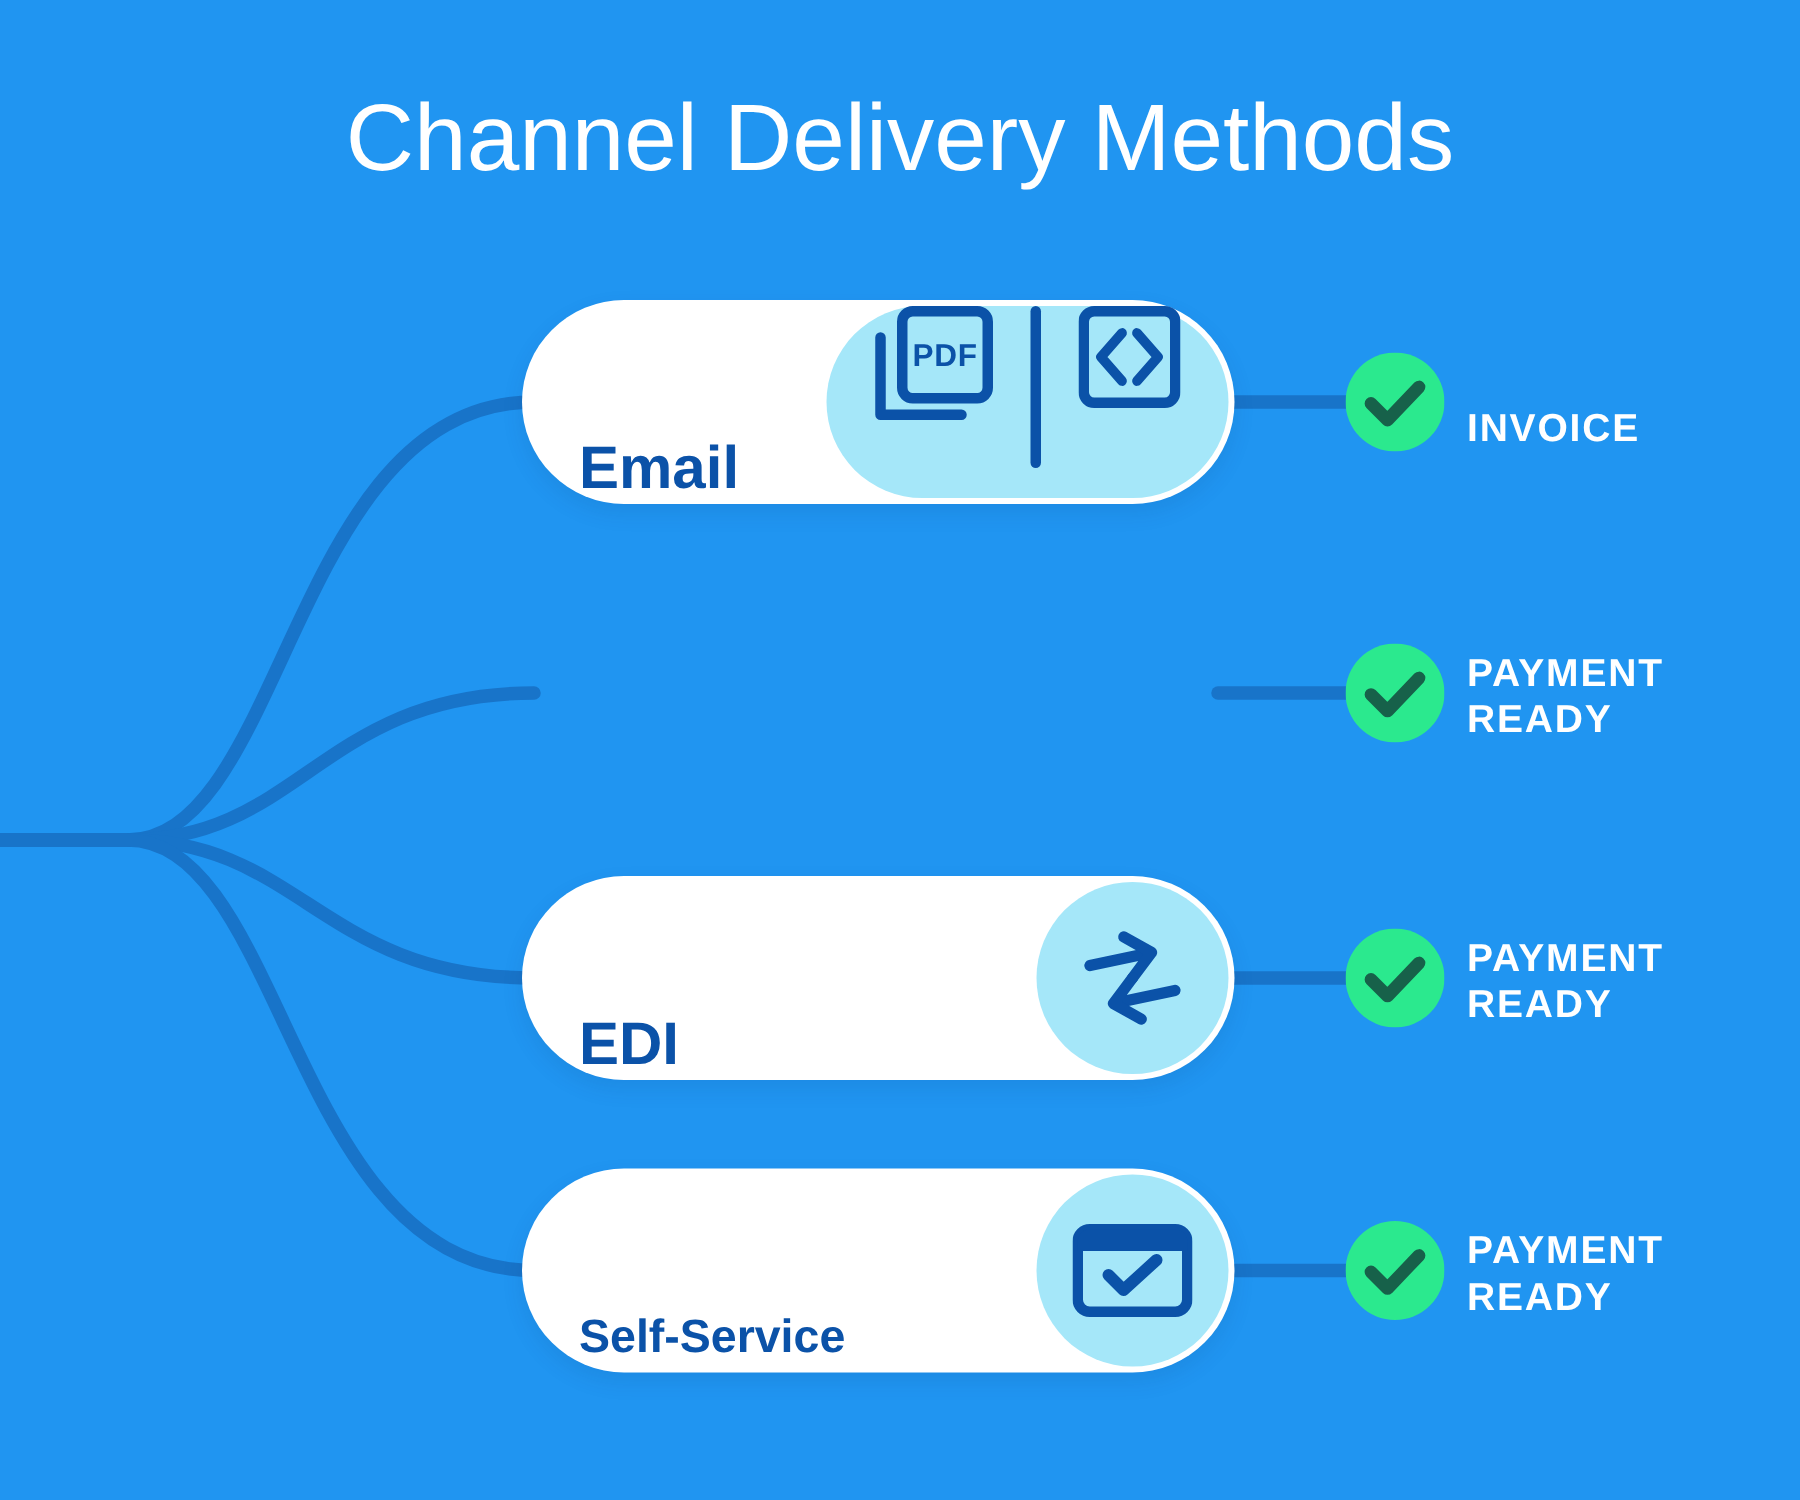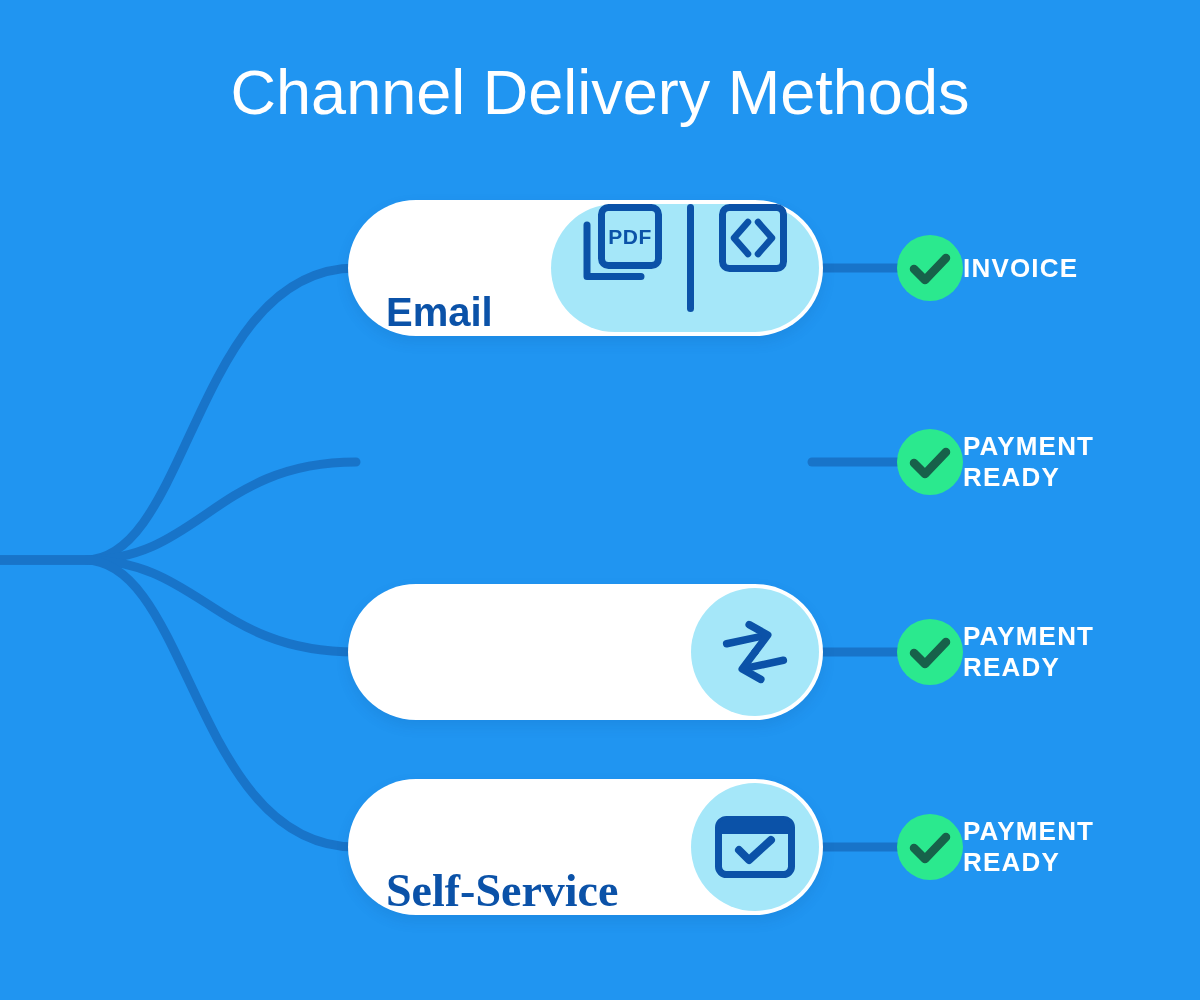--- a/index.html
+++ b/index.html
@@ -12,27 +12,27 @@
   .canvas{position:relative;width:1200px;height:1000px;background:var(--bg);}
   .connectors{position:absolute;left:0;top:0;width:1200px;height:1000px;}
   .connectors path{fill:none;stroke:var(--line);stroke-width:9;stroke-linecap:round;}
   .title{position:absolute;top:58px;left:0;width:1200px;text-align:center;
     color:var(--white);font-size:63px;font-weight:500;line-height:68px;letter-spacing:0px;}
   .row{position:absolute;left:0;width:1200px;height:136px;}
   .pill{position:absolute;left:348px;top:0;width:475px;height:136px;background:var(--white);
     border-radius:68px;box-shadow:0 6px 14px rgba(0,50,110,0.10);}
   .pill-label{position:absolute;left:38px;top:0;height:136px;display:flex;flex-direction:column;
     justify-content:center;color:var(--deep);font-size:40px;font-weight:700;line-height:46px;white-space:nowrap;margin-top:44px;}
-  .pill-label.two-line{font-size:46px;font-family:Liberation Serif, serif;}
+  .pill-label.two-line{font-size:31px;}
   .icon-stadium{position:absolute;right:4px;top:4px;width:268px;height:128px;background:var(--light);
     border-radius:64px;display:flex;justify-content:center;gap:25px;}
   .icon-circle{position:absolute;right:4px;top:4px;width:128px;height:128px;background:var(--light);
     border-radius:50%;display:flex;align-items:center;justify-content:center;}
   .divider{width:7px;height:108px;background:var(--deep);border-radius:4px;}
-  .badge{position:absolute;left:897px;top:35px;display:flex;align-items:center;}
+  .badge{position:absolute;left:897px;top:35px;display:flex;align-items:flex-end;gap:15px;}
   .badge-text{color:var(--white);font-size:26px;font-weight:700;line-height:31px;letter-spacing:1.2px;white-space:nowrap;}
   svg .st-deep{stroke:var(--deep);}
   svg .fl-deep{fill:var(--deep);}
   svg .st-light{stroke:var(--light);}
   svg .fl-green{fill:var(--green);}
   svg .st-check{stroke:var(--check);}
   svg .nofill{fill:none;}
   svg .rnd{stroke-linecap:round;stroke-linejoin:round;}
   svg text.pdf-label{fill:var(--deep);font-family:"Liberation Sans",sans-serif;font-size:21px;font-weight:700;letter-spacing:0.5px;}
 </style>
@@ -90,20 +90,21 @@
       </svg>
       <div class="badge-text">
         <div>PAYMENT</div>
         <div>READY</div>
       </div>
     </div>
   </div>
 
   <div class="row" style="top:584px">
     <div class="pill">
+      <div class="pill-label">EDI</div>
       <div class="icon-circle">
         <svg width="100" height="100" viewBox="0 0 100 100">
           <g transform="rotate(-12 50 50)">
             <line class="st-deep rnd" stroke-width="7.5" x1="24" y1="36" x2="62" y2="36"></line>
             <path class="st-deep nofill rnd" stroke-width="7.5" d="M50 22 L66 36 L50 50"></path>
             <line class="st-deep rnd" stroke-width="7.5" x1="76" y1="64" x2="38" y2="64"></line>
             <path class="st-deep nofill rnd" stroke-width="7.5" d="M50 50 L34 64 L50 78"></path>
           </g>
         </svg>
       </div>

